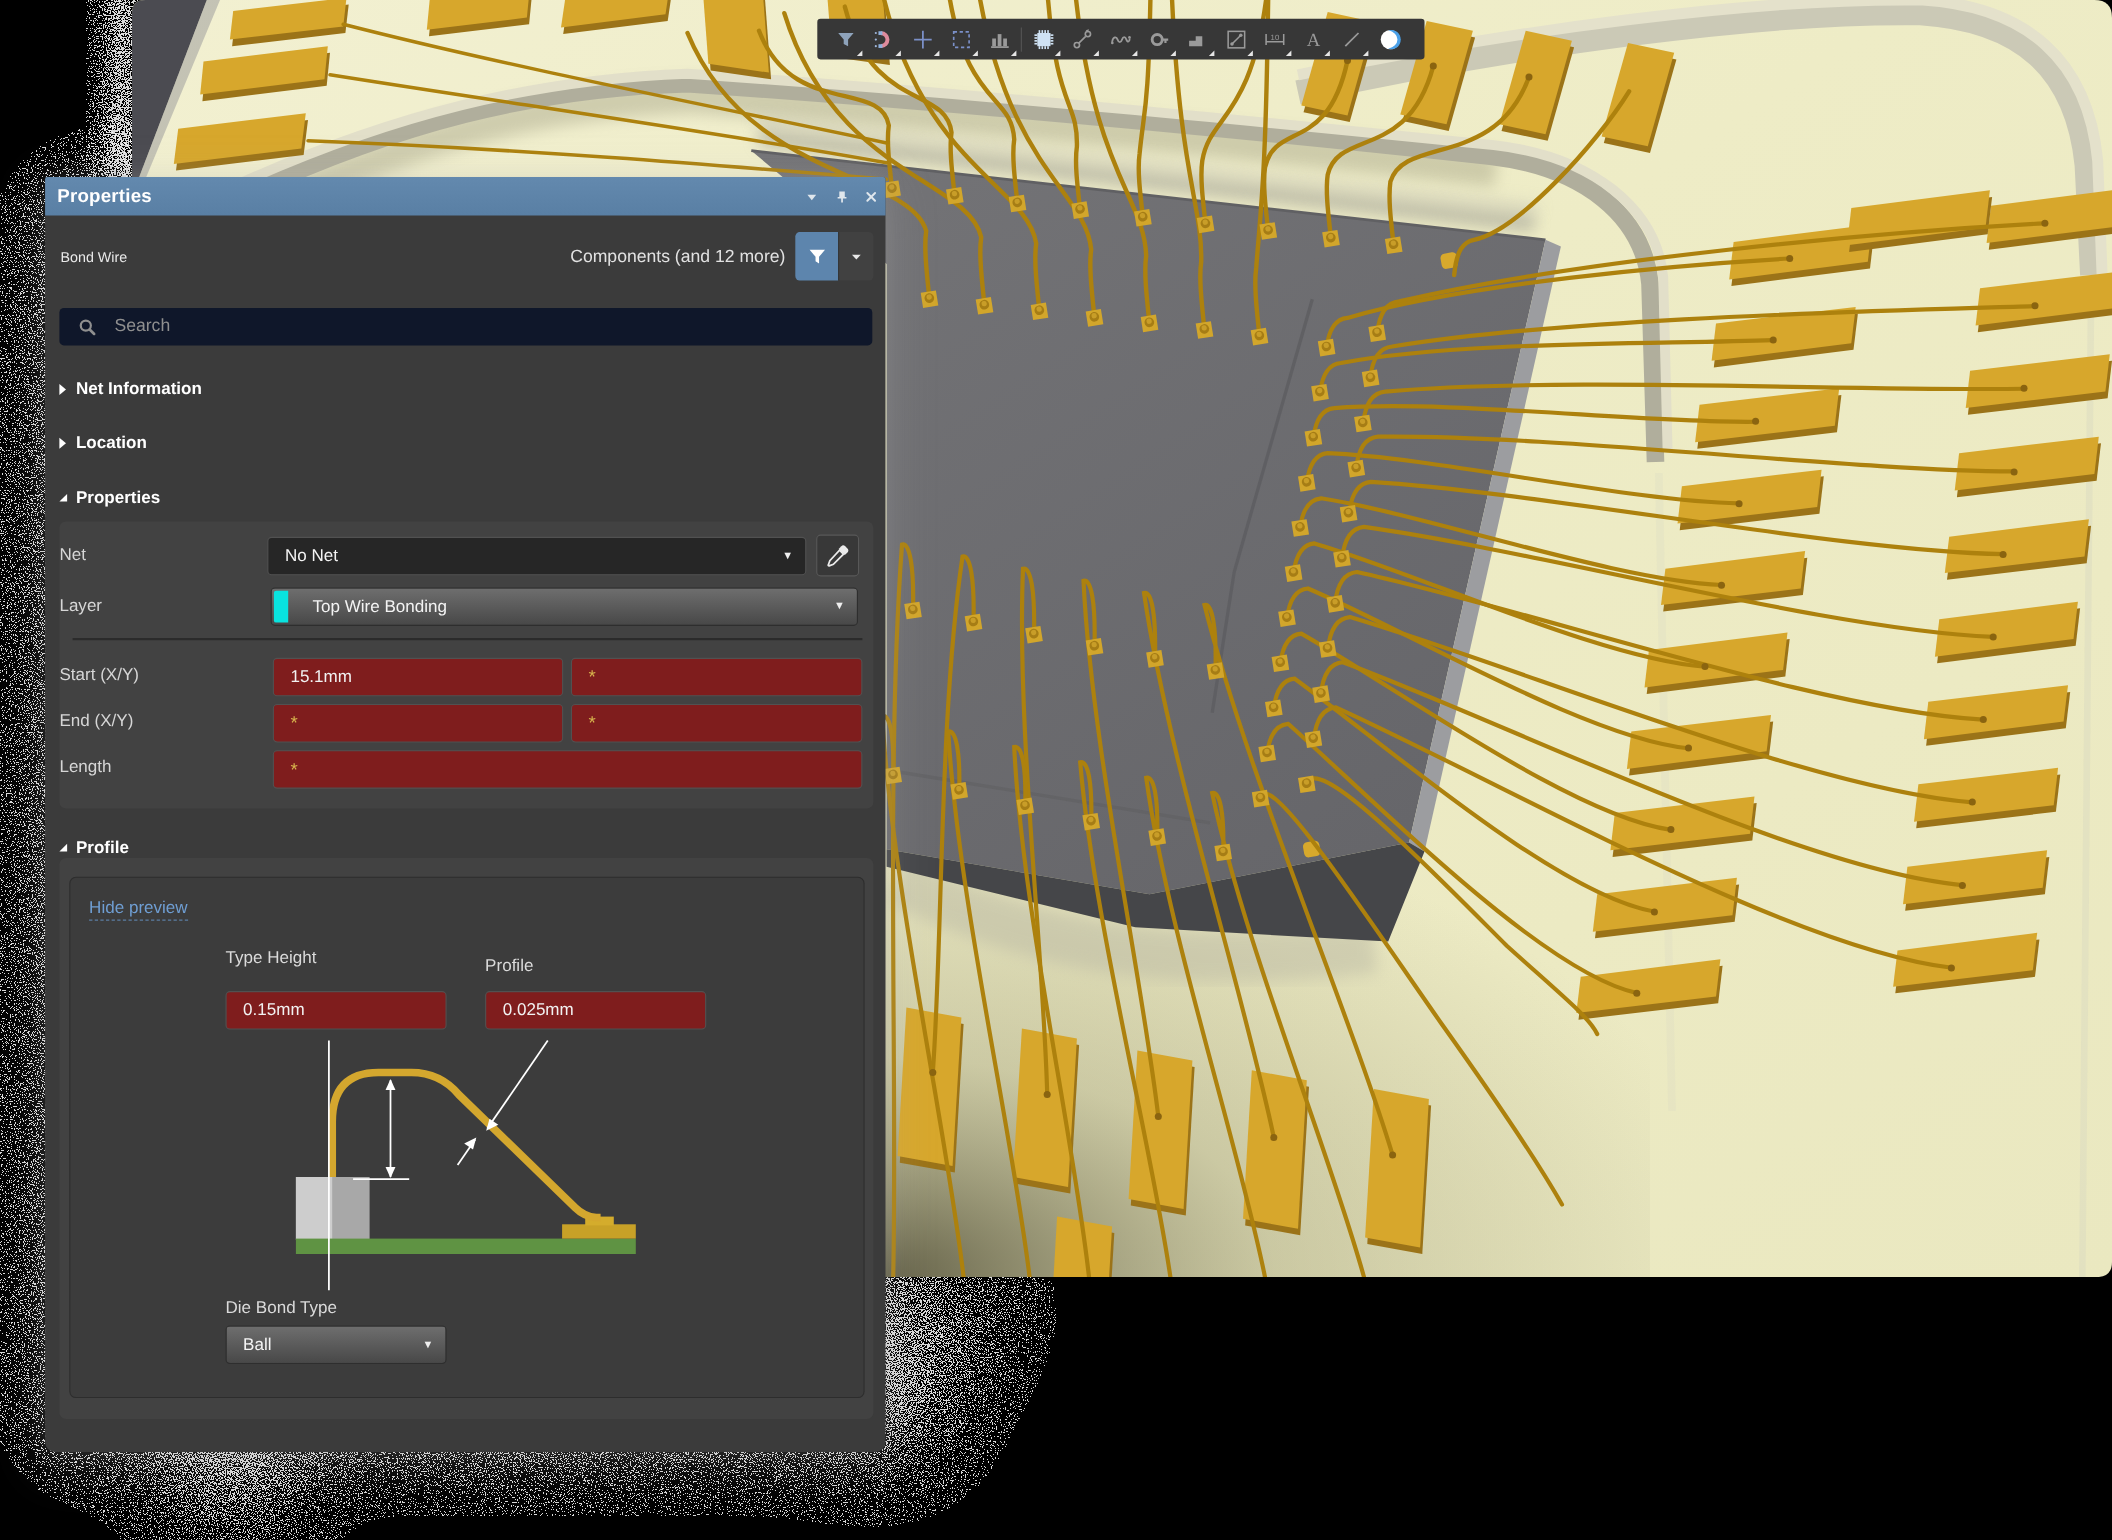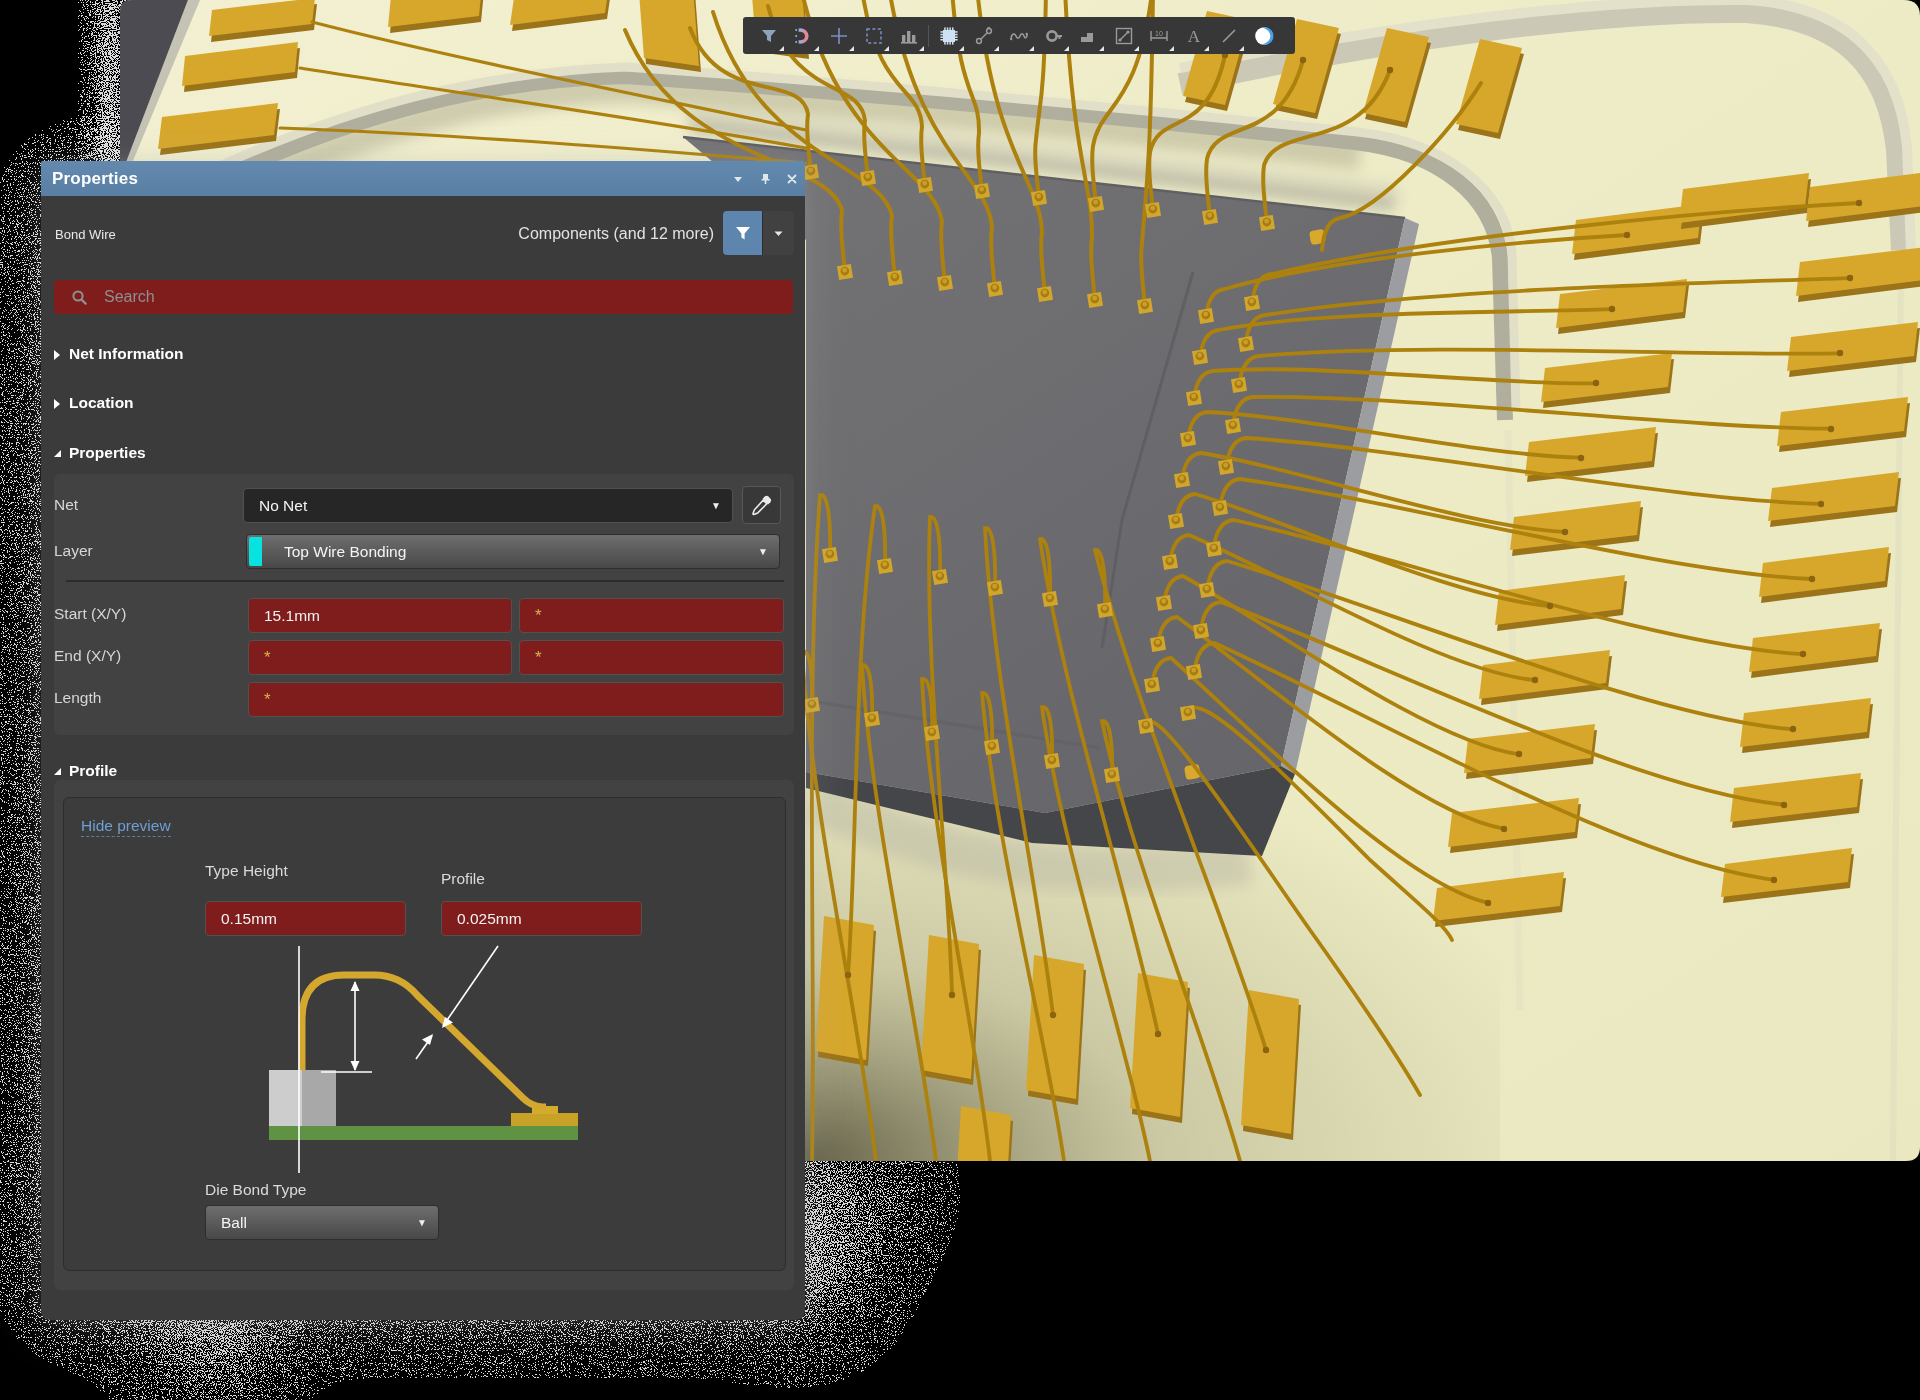--- a/index.html
+++ b/index.html
@@ -10,21 +10,21 @@
 .tbsep{width:1px;height:22px;background:#555;margin:0 2px;flex:none}
 .panel{position:absolute;left:41px;top:161px;width:764px;height:1159px;background:#3b3b3b;border-radius:2px 2px 9px 9px;box-shadow:0 10px 45px 4px rgba(190,190,190,0.18),0 0 18px rgba(160,160,160,0.18)}
 .ptitle{position:relative;height:35px;background:linear-gradient(#6389ae,#597fa4);border-radius:2px 2px 0 0;display:flex;align-items:center}
 .ptxt{color:#fff;font-size:17px;font-weight:bold;margin-left:11px;letter-spacing:0.2px}
 .pticons{position:absolute;right:8px;top:0;height:35px;display:flex;align-items:center}
 .pbody{position:absolute;left:0;top:35px;right:0;bottom:0}
 .bw{position:absolute;left:14px;top:38px;transform:translateY(-50%);color:#e9e9e9;font-size:13px}
 .comp{position:absolute;right:91px;top:38px;transform:translateY(-50%);color:#e2e2e2;font-size:16px}
 .fbtn{position:absolute;right:43px;top:15px;width:39px;height:44px;background:#5d85ad;border-radius:4px 0 0 4px;display:flex;align-items:center;justify-content:center}
 .fdrop{position:absolute;right:11px;top:15px;width:32px;height:44px;background:#414141;border-left:1px solid #2e2e2e;border-radius:0 4px 4px 0;display:flex;align-items:center;justify-content:center}
-.search{position:absolute;left:13px;top:84px;width:739px;height:34px;background:#7f1d1d;border-radius:4px;display:flex;align-items:center;color:#8f8f8f;font-size:16px}
+.search{position:absolute;left:13px;top:84px;width:739px;height:34px;background:#0f172a;border-radius:4px;display:flex;align-items:center;color:#8f8f8f;font-size:16px}
 .search svg{margin:0 16px 0 17px}
 .sect{position:absolute;left:13px;color:#fff;font-size:15.5px;font-weight:bold}
 .car{display:inline-block;width:0;height:0;border-top:5px solid transparent;border-bottom:5px solid transparent;border-left:6px solid #fff;margin-right:9px;vertical-align:-1px}
 .car.open{border:none;width:0;height:0;border-left:7px solid transparent;border-bottom:7px solid #fff;vertical-align:1px;margin-right:8px}
 .grp{position:absolute;left:13px;width:740px;background:#424242;border-radius:6px}
 .lbl{position:absolute;left:0;width:175px;text-align:left;color:#d6d6d6;font-size:15.5px}
 .field{position:absolute;height:35px;background:#7f1d1d;border:1px solid #515151;border-radius:4px;color:#f2f2f2;font-size:15.5px;line-height:33px;padding-left:15px}
 .star{color:#d8b54d;font-size:17px}
 .combo{position:absolute;height:35px;border-radius:4px;color:#f4f4f4;font-size:15.5px;line-height:33px;padding-left:15px}
 .combo.dark{background:#262626;border:1px solid #515151}
@@ -737,18 +737,18 @@
           <line x1="291" y1="184" x2="291" y2="272" stroke="#fff" stroke-width="1.6"></line>
           <path d="M291,183 l-4.5,10 h9 Z" fill="#fff"></path>
           <path d="M291,273 l-4.5,-10 h9 Z" fill="#fff"></path>
           <line x1="257" y1="274" x2="308" y2="274" stroke="#fff" stroke-width="1.6"></line>
           <line x1="434" y1="148" x2="379" y2="228" stroke="#fff" stroke-width="1.6"></line>
           <path d="M378,230 l3,-11 l8,5.5 Z" fill="#fff"></path>
           <line x1="352" y1="261" x2="368" y2="238" stroke="#fff" stroke-width="1.6"></line>
           <path d="M369,236 l-3,11 l-8,-5.5 Z" fill="#fff"></path>
         </svg>
         <div class="dlab" style="left:141px;top:383px">Die Bond Type</div>
-        <div class="combo grad" style="position:absolute;left:141px;top:407px;width:234px">Ball<span class="cbar">▼</span></div>
+        <div class="combo grad" style="position:absolute;left:141px;top:407px;width:201px">Ball<span class="cbar">▼</span></div>
       </div>
     </div>
   </div>
 </div>
 
 </div>
 </body></html>

